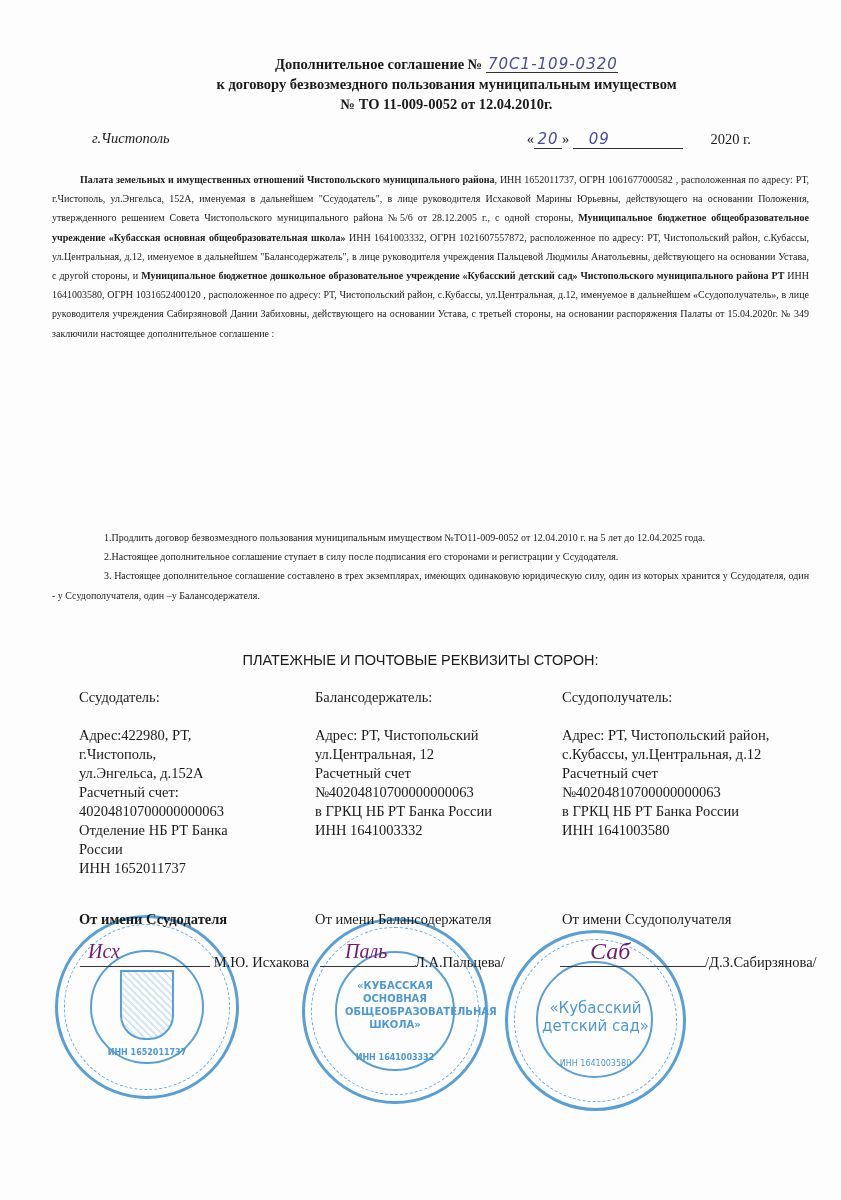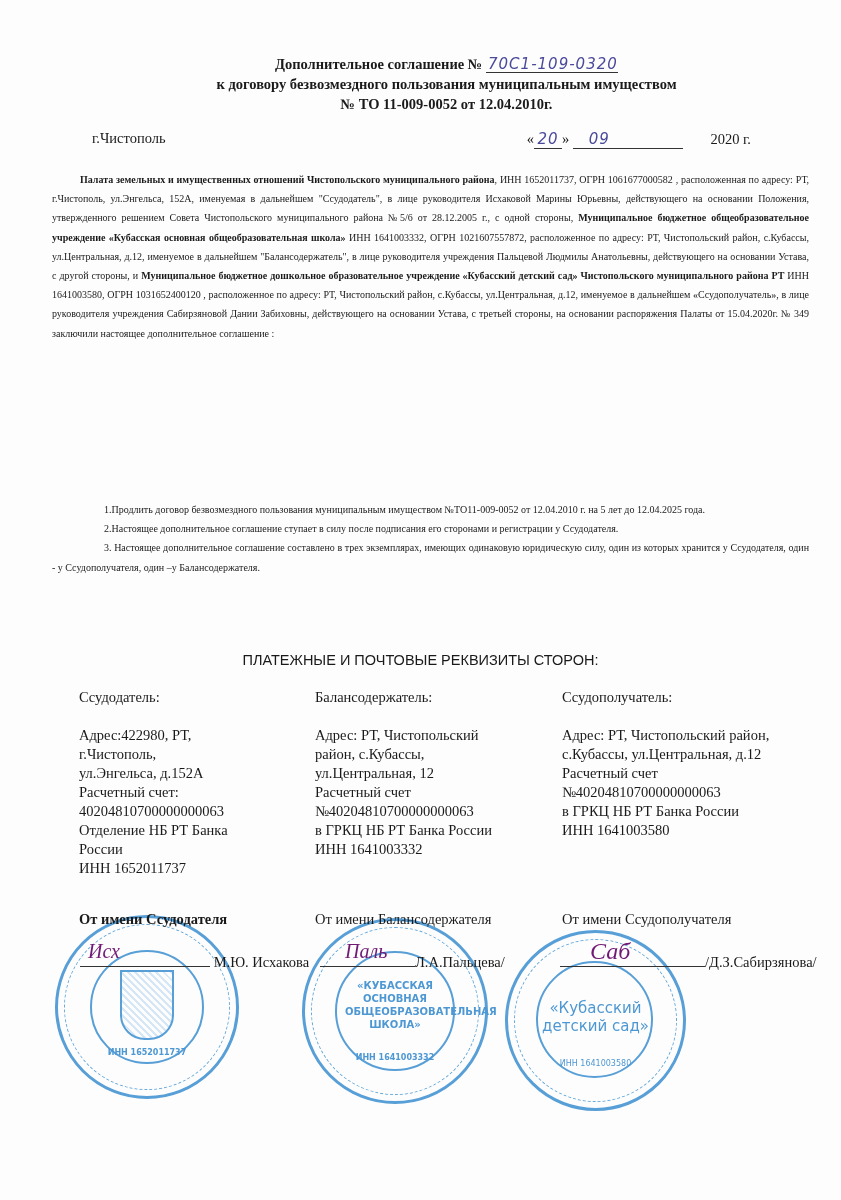--- a/index.html
+++ b/index.html
@@ -9,32 +9,32 @@
 
   .title-block { position: absolute; left: 0; width: 841px; text-align: center;
                  font-weight: bold; font-size: 14.5px; line-height: 20px; top: 54px; padding-left: 26px; }
   .title-block .line { display: block; }
   .hand { font-family: "DejaVu Sans", sans-serif; font-weight: normal; font-style: italic;
           color: #4a4a9a; font-size: 15px; letter-spacing: 1px; }
   .num-field { display: inline-block; min-width: 130px; border-bottom: 1px solid #333;
                text-align: left; line-height: 16px; padding-left: 2px; }
 
   .place-date { position: absolute; top: 130px; left: 92px; right: 90px; font-size: 14.5px; }
-  .place-date .city { position: absolute; left: 0; top: 0; }
+  .place-date .city { position: absolute; left: 0; top: 0; font-style: italic; }
   .place-date .date { position: absolute; right: 0; top: 0; white-space: nowrap; }
   .date .day { display: inline-block; min-width: 28px; border-bottom: 1px solid #333; text-align: center; }
   .date .month { display: inline-block; width: 110px; border-bottom: 1px solid #333; text-align: left; padding-left: 16px; box-sizing: border-box; }
   .date .year { margin-left: 24px; }
 
   .body-text { position: absolute; left: 52px; width: 757px; font-size: 10px; line-height: 19.2px;
                text-align: justify; }
   .preamble { top: 170px; text-indent: 28px; }
   .b { font-weight: bold; }
 
-  .clauses { top: 500px; }
+  .clauses { top: 528px; }
   .clause { text-indent: 52px; margin: 0; }
 
   .section-title { position: absolute; top: 652px; left: 0; width: 841px; text-align: center;
                    font-size: 14.5px; font-family: "Liberation Sans", sans-serif; font-stretch: condensed; letter-spacing: 0; }
 
   .party { position: absolute; top: 688px; font-size: 14.5px; line-height: 19px; }
   .party .hdr { margin-bottom: 19px; }
   .party div { white-space: nowrap; }
   .p1 { left: 79px; width: 220px; }
   .p2 { left: 315px; width: 230px; }
@@ -118,21 +118,20 @@
     <div>Расчетный счет:</div>
     <div>40204810700000000063</div>
     <div>Отделение  НБ РТ Банка</div>
     <div>России</div>
     <div>ИНН 1652011737</div>
   </div>
 
   <div class="party p2">
     <div class="hdr">Балансодержатель:</div>
     <div>Адрес: РТ, Чистопольский</div>
-    <div>район, с.Кубассы,</div>
     <div>ул.Центральная, 12</div>
     <div>Расчетный счет</div>
     <div>№40204810700000000063</div>
     <div>в ГРКЦ НБ РТ Банка России</div>
     <div>ИНН 1641003332</div>
   </div>
 
   <div class="party p3">
     <div class="hdr">Ссудополучатель:</div>
     <div>Адрес: РТ, Чистопольский район,</div>

